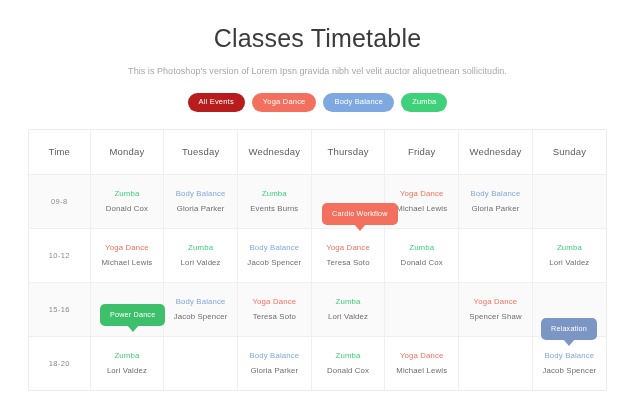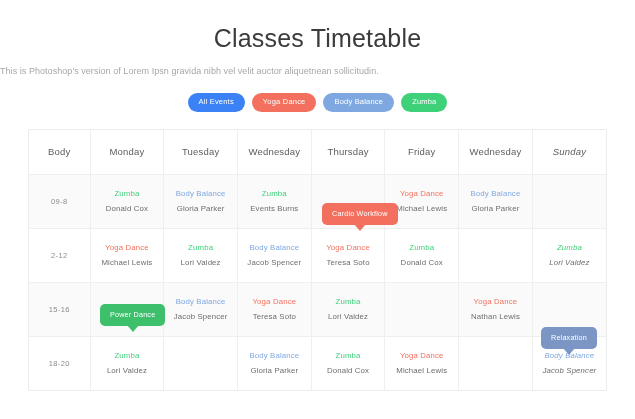--- a/index.html
+++ b/index.html
@@ -26,21 +26,21 @@
     text-align: center;
     font-size: 25px;
     font-weight: 400;
     color: #3b3b3b;
     letter-spacing: 0.2px;
     margin: 0;
     padding-top: 23px;
     line-height: 1.2;
   }
   .page-subtitle {
-    text-align: left;
+    text-align: center;
     font-size: 9px;
     font-weight: 400;
     color: #a7a7a7;
     margin: 0;
     padding-top: 13px;
     letter-spacing: 0.05px;
   }
 
   
   .filters {
@@ -81,21 +81,20 @@
   table.timetable td {
     border-right: 1px solid #efefef;
     border-bottom: 1px solid #efefef;
     text-align: center;
     vertical-align: middle;
     padding: 0;
   }
   table.timetable th:last-child,
   table.timetable td:last-child {
     border-right: none;
-    font-style: italic;
   }
   table.timetable tr:last-child td {
     border-bottom: none;
   }
 
   thead th {
     height: 44px;
     font-size: 9.5px;
     font-weight: 400;
     color: #5d5d5d;
@@ -174,31 +173,31 @@
 </head>
 <body>
 
 <div class="page">
 
   <h1 class="page-title">Classes Timetable</h1>
 
   <p class="page-subtitle">This is Photoshop's version  of Lorem Ipsn gravida nibh vel velit auctor aliquetnean sollicitudin.</p>
 
   <div class="filters" id="filters">
-      <button class="filter-pill" style="background: #3b82f6;">All Events</button>
+      <button class="filter-pill" style="background: #b91c1c;">All Events</button>
       <button class="filter-pill" style="background: rgb(244, 112, 94);">Yoga Dance</button>
       <button class="filter-pill" style="background: rgb(127, 168, 224);">Body Balance</button>
       <button class="filter-pill" style="background: rgb(63, 208, 122);">Zumba</button>
     </div>
 
   <div class="table-wrap">
     <table class="timetable">
       <thead>
         <tr id="header-row">
-            <th style="width: 10.5%;">Body</th>
+            <th style="width: 10.5%;">Time</th>
             <th>Monday</th>
             <th>Tuesday</th>
             <th>Wednesday</th>
             <th>Thursday</th>
             <th>Friday</th>
             <th>Wednesday</th>
             <th>Sunday</th>
           </tr>
       </thead>
       <tbody id="table-body">
@@ -231,21 +230,21 @@
             </td>
             <td>
               <div class="cell-inner">
                 <span class="class-name c-body-balance">Body Balance</span>
                 <span class="class-instructor">Gloria Parker</span>
               </div>
             </td>
             <td></td>
           </tr>
           <tr>
-            <td class="time-cell" style="width: 10.5%;">2-12</td>
+            <td class="time-cell" style="width: 10.5%;">10-12</td>
             <td>
               <div class="cell-inner">
                 <span class="class-name c-yoga-dance">Yoga Dance</span>
                 <span class="class-instructor">Michael Lewis</span>
               </div>
             </td>
             <td>
               <div class="cell-inner">
                 <span class="class-name c-zumba">Zumba</span>
                 <span class="class-instructor">Lori Valdez</span>
@@ -295,21 +294,21 @@
             <td>
               <div class="cell-inner">
                 <span class="class-name c-zumba">Zumba</span>
                 <span class="class-instructor">Lori Valdez</span>
               </div>
             </td>
             <td></td>
             <td>
               <div class="cell-inner">
                 <span class="class-name c-yoga-dance">Yoga Dance</span>
-                <span class="class-instructor">Nathan Lewis</span>
+                <span class="class-instructor">Spencer Shaw</span>
               </div>
             </td>
             <td></td>
           </tr>
           <tr>
             <td class="time-cell" style="width: 10.5%;">18-20</td>
             <td>
               <div class="cell-inner">
                 <span class="class-name c-zumba">Zumba</span>
                 <span class="class-instructor">Lori Valdez</span>
@@ -342,16 +341,16 @@
               </div>
             </td>
           </tr>
         </tbody>
     </table>
   </div>
 
   <div id="tooltip-layer">
       <div class="tooltip tip-cardio" style="left: 322px; top: 203px;"><span class="tip-label">Cardio Workflow</span></div>
       <div class="tooltip tip-power" style="left: 100px; top: 304px;"><span class="tip-label">Power Dance</span></div>
-      <div class="tooltip tip-relaxation" style="left: 541px; top: 327px;"><span class="tip-label">Relaxation</span></div>
+      <div class="tooltip tip-relaxation" style="left: 541px; top: 318px;"><span class="tip-label">Relaxation</span></div>
     </div>
 
 </div>
 
 </body></html>

